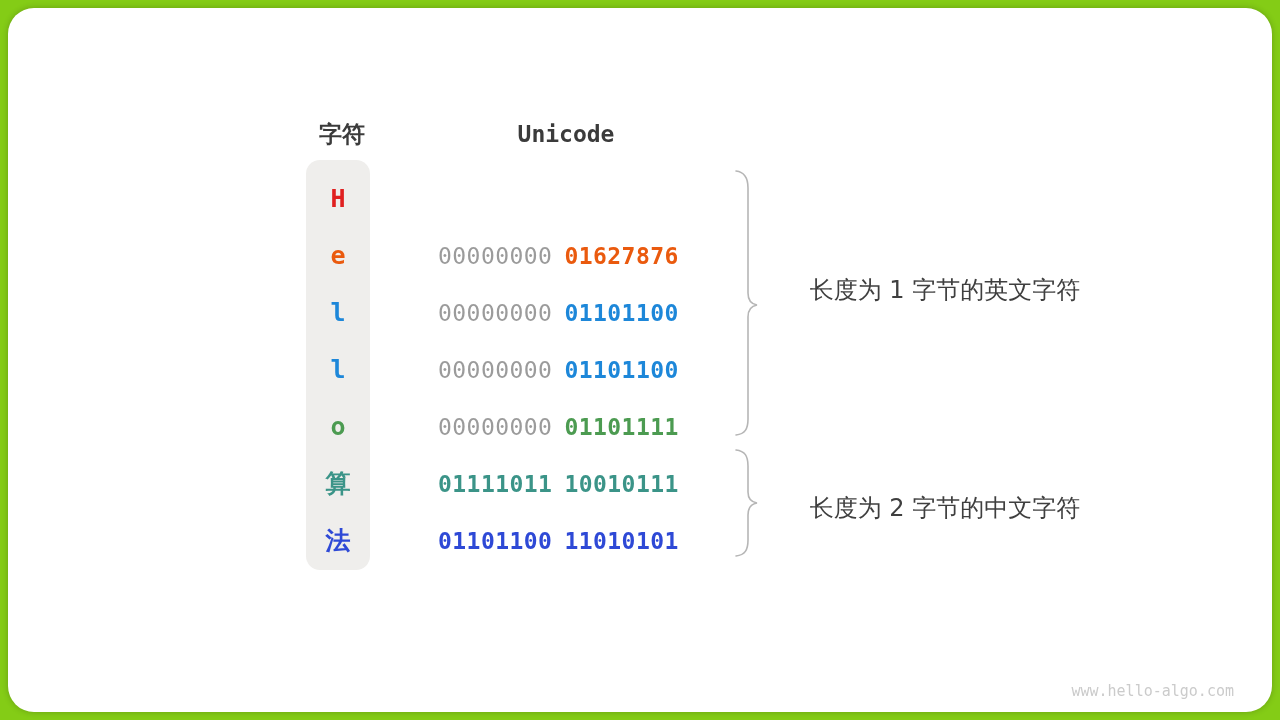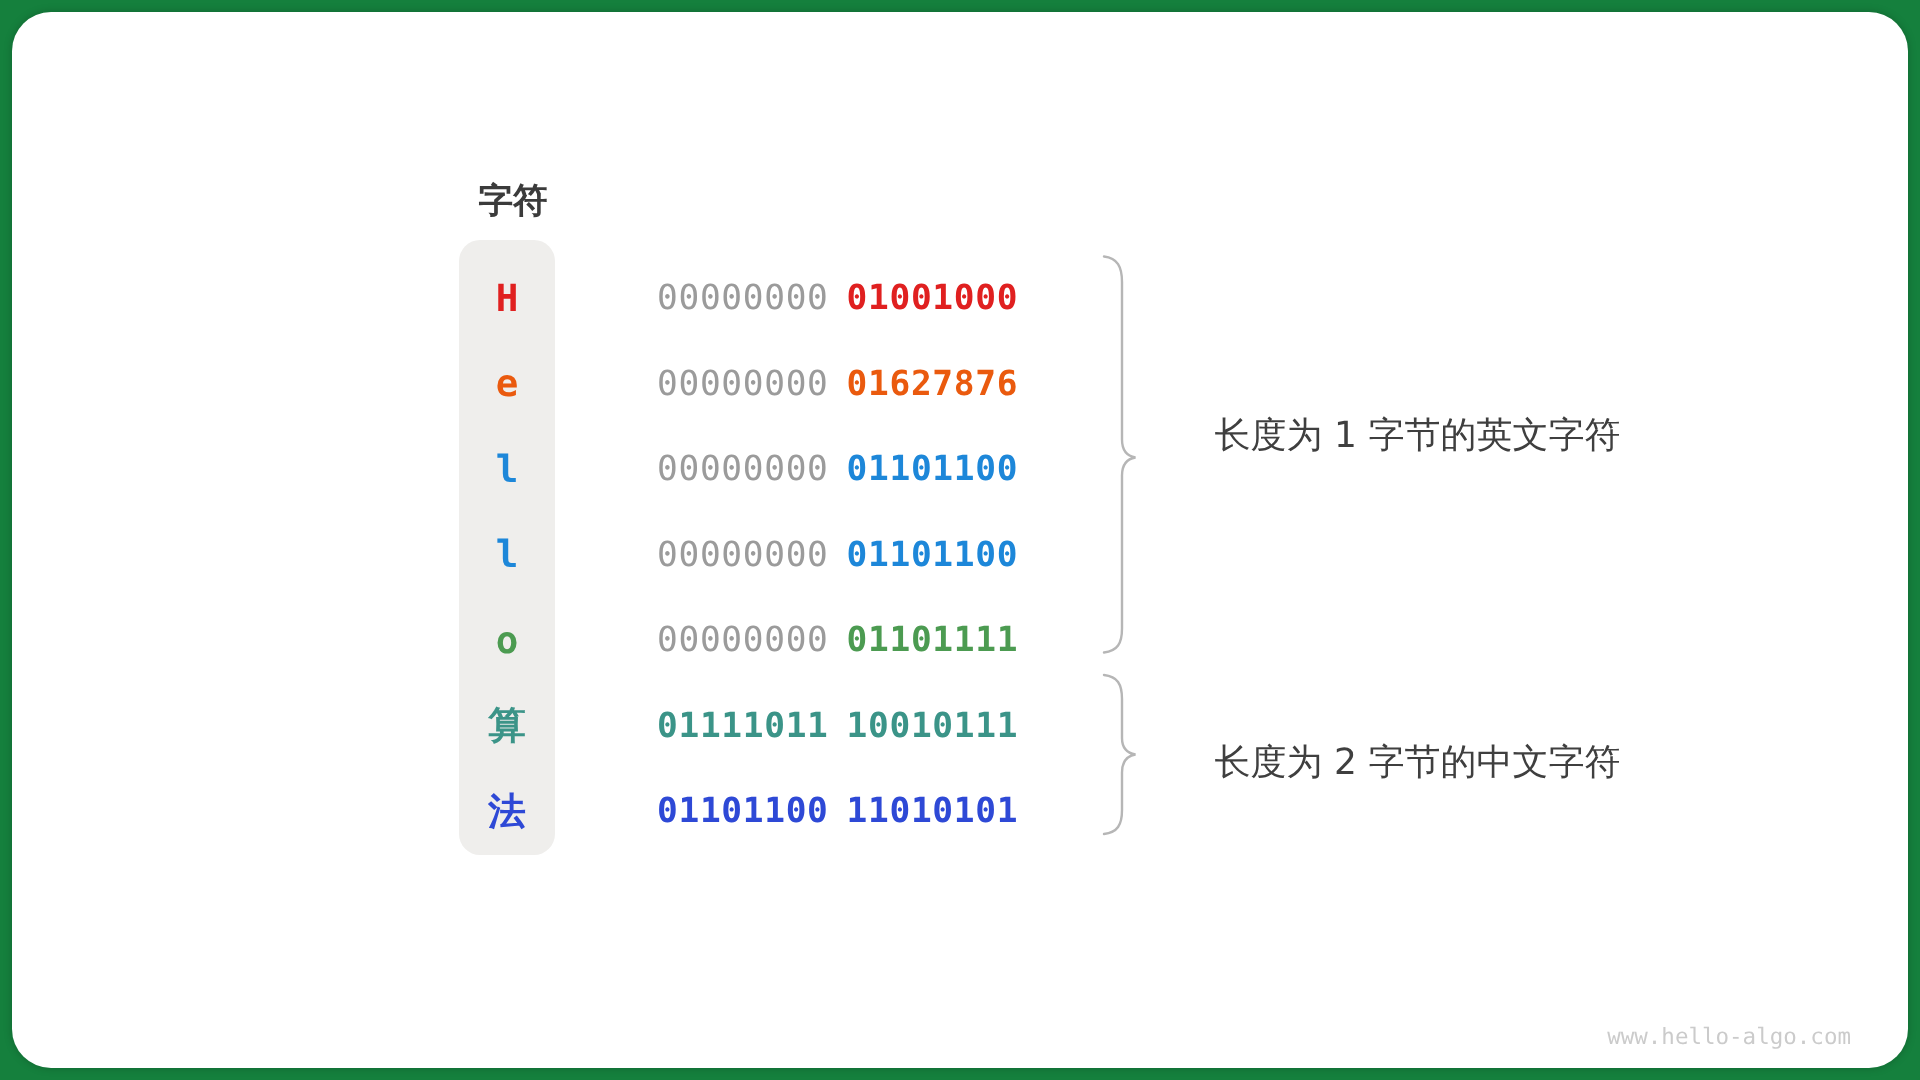--- a/index.html
+++ b/index.html
@@ -1,16 +1,16 @@
 <!DOCTYPE html>
 <html><head>
 <meta charset="utf-8">
 <style>
   html,body{margin:0;padding:0;background:#ffffff;}
-  .canvas{position:relative;width:1280px;height:720px;background:#15803d;overflow:hidden;
+  .canvas{position:relative;width:1280px;height:720px;background:#84cc16;overflow:hidden;
           font-family:"DejaVu Sans","Liberation Sans",sans-serif;}
   .card{position:absolute;left:8px;top:8px;right:8px;bottom:8px;background:#ffffff;
         border-radius:26px;box-shadow:0 0 6px rgba(0,0,0,0.22);}
   .hdr{position:absolute;line-height:32px;font-weight:700;color:#3b3b3b;text-align:center;}
   .hdr-char{left:298px;top:110px;width:72px;font-size:23px;}
   .hdr-unicode{left:458px;top:110px;width:200px;font-size:23px;
                font-family:"DejaVu Sans Mono","Liberation Mono",monospace;}
   .char-col-bg{position:absolute;left:298px;top:152px;width:64px;height:410px;
                background:#efeeec;border-radius:14px;}
   .char-cell{position:absolute;left:298px;width:64px;line-height:32px;text-align:center;
@@ -29,34 +29,32 @@
   .watermark{position:absolute;right:38px;top:674px;color:#cbcbcb;font-size:15px;
              font-family:"DejaVu Sans Mono","Liberation Mono",monospace;margin-left:32px;}
 </style>
 </head>
 <body>
 
 <div class="canvas">
   <div class="card">
 
     <div class="hdr hdr-char">字符</div>
+    <div class="hdr hdr-unicode">Unicode</div>
 
     <div class="char-col-bg"></div>
 
     <div class="char-cell" style="top: 175px; color: rgb(224, 32, 32);">H</div>
     <div class="char-cell" style="top: 232px; color: rgb(234, 90, 14);">e</div>
     <div class="char-cell" style="top: 289px; color: rgb(29, 135, 217);">l</div>
     <div class="char-cell" style="top: 346px; color: rgb(29, 135, 217);">l</div>
     <div class="char-cell" style="top: 403px; color: rgb(76, 155, 81);">o</div>
     <div class="char-cell" style="top: 460px; color: rgb(59, 148, 136);">算</div>
     <div class="char-cell" style="top: 517px; color: rgb(46, 73, 214);">法</div>
 
-    <div class="bin-row" style="top:175px">
-      <span class="b1" style="color: rgb(155, 155, 155);">00000000</span><span class="b2" style="color: rgb(224, 32, 32);">01001000</span>
-    </div>
     <div class="bin-row" style="top:232px">
       <span class="b1" style="color: rgb(155, 155, 155);">00000000</span><span class="b2" style="color: rgb(234, 90, 14);">01627876</span>
     </div>
     <div class="bin-row" style="top:289px">
       <span class="b1" style="color: rgb(155, 155, 155);">00000000</span><span class="b2" style="color: rgb(29, 135, 217);">01101100</span>
     </div>
     <div class="bin-row" style="top:346px">
       <span class="b1" style="color: rgb(155, 155, 155);">00000000</span><span class="b2" style="color: rgb(29, 135, 217);">01101100</span>
     </div>
     <div class="bin-row" style="top:403px">

